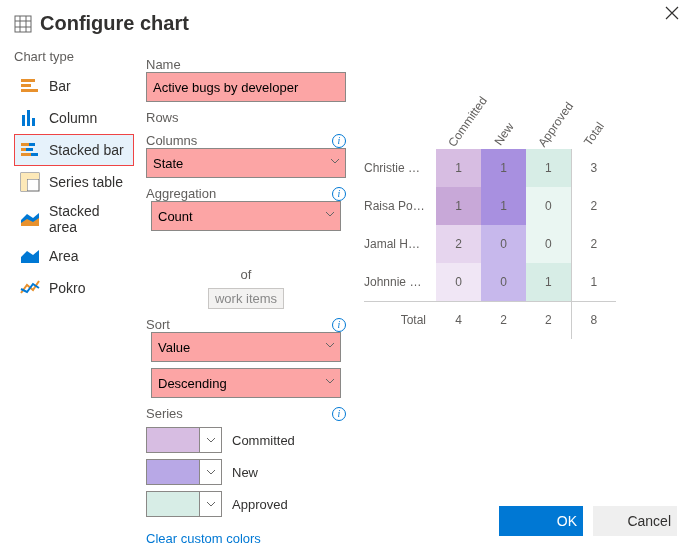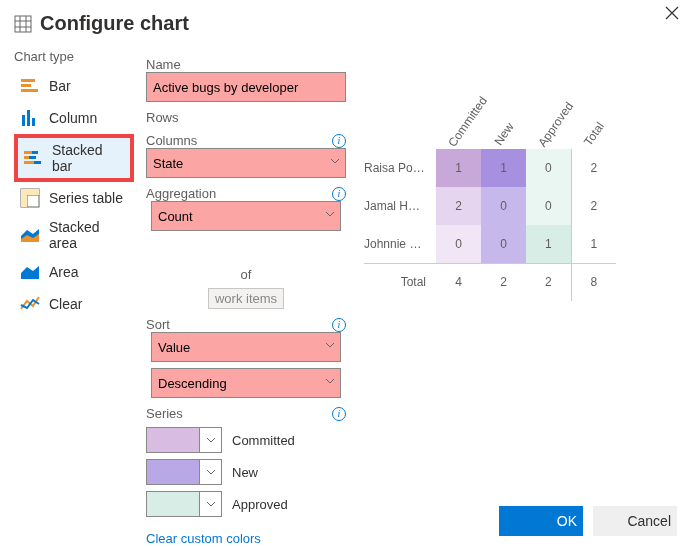--- a/index.html
+++ b/index.html
@@ -7,21 +7,21 @@
   .close { position: absolute; top: 6px; right: 12px; font-size: 16px; cursor: pointer; color: #323130; }
   .title-row { display: flex; align-items: center; gap: 8px; margin-bottom: 14px; }
   .title-row h1 { font-size: 20px; font-weight: 600; margin: 0; }
   .body { display: flex; gap: 12px; }
   .col-type { width: 120px; }
   .col-form { width: 200px; }
   .col-preview { flex: 1; padding-top: 30px; }
   .sub-h { font-size: 13px; color: #605e5c; margin: 0 0 6px 0; }
   .type-list { display: flex; flex-direction: column; }
   .type-item { display: flex; align-items: center; gap: 8px; padding: 4px 4px; cursor: pointer; border: 1px solid transparent; }
-  .type-item.selected { background: #e6f2fb; border: 4px solid #ef4444; }
+  .type-item.selected { background: #e6f2fb; border: 1px solid #ef4444; }
   .type-item .ico { width: 22px; height: 22px; flex-shrink: 0; }
   .lbl { font-size: 14px; }
   .field-label { color: #605e5c; font-size: 13px; margin-top: 8px; display: flex; justify-content: space-between; align-items: center; }
   .info { width: 14px; height: 14px; border: 1px solid #0078d4; border-radius: 50%; color: #0078d4; font-size: 10px; font-style: italic; text-align: center; line-height: 12px; font-family: serif; cursor: pointer; }
   .txt, .sel { width: 100%; height: 30px; border: 1px solid #8a8886; padding: 2px 6px; font-size: 13px; background: #fca5a5; }
   .sel-wrap { position: relative; }
   .sel-wrap .chev { position: absolute; right: 6px; top: 6px; pointer-events: none; }
   .row { display: flex; gap: 6px; align-items: center; flex-direction: column; }
   .row .sel-wrap { flex: 1; }
   .agg-of { color: #605e5c; }
@@ -130,21 +130,21 @@
             <path d="M2 18 L2 12 L8 6 L14 10 L20 5 L20 18 Z" fill="#0078d4"></path>
           </svg>
         <span class="lbl">Area</span>
       </div>
 
       <div class="type-item">
         <svg class="ico" viewBox="0 0 22 22">
             <path d="M2 16 L8 8 L14 13 L20 4" fill="none" stroke="#e8912d" stroke-width="2"></path>
             <path d="M2 12 L8 15 L14 7 L20 11" fill="none" stroke="#0078d4" stroke-width="2"></path>
           </svg>
-        <span class="lbl">Clear</span>
+        <span class="lbl">Pokro</span>
       </div>
 
     </div>
   </div>
 
   <div class="col-form">
     <div class="field-label">
         <span>Name</span>
       </div>
     <input class="txt" value="Active bugs by developer" style="">
@@ -254,20 +254,27 @@
           <th class="rot">
               <div>Approved</div>
             </th>
           <th class="rot">
               <div>Total</div>
             </th>
         </tr>
       </thead>
       <tbody id="pv-body">
           <tr>
+            <th class="rowh">Christie Ch...</th>
+            <td class="cell" style="background: rgb(215, 189, 226);">1</td>
+            <td class="cell" style="background: rgb(168, 144, 224);">1</td>
+            <td class="cell" style="background: rgb(215, 237, 230);">1</td>
+            <td class="tot">3</td>
+          </tr>
+          <tr>
             <th class="rowh">Raisa Pokro...</th>
             <td class="cell" style="background: rgb(200, 168, 216);">1</td>
             <td class="cell" style="background: rgb(168, 144, 224);">1</td>
             <td class="cell" style="background: rgb(234, 246, 242);">0</td>
             <td class="tot">2</td>
           </tr>
           <tr>
             <th class="rowh">Jamal Hartn...</th>
             <td class="cell" style="background: rgb(230, 213, 238);">2</td>
             <td class="cell" style="background: rgb(199, 184, 236);">0</td>

